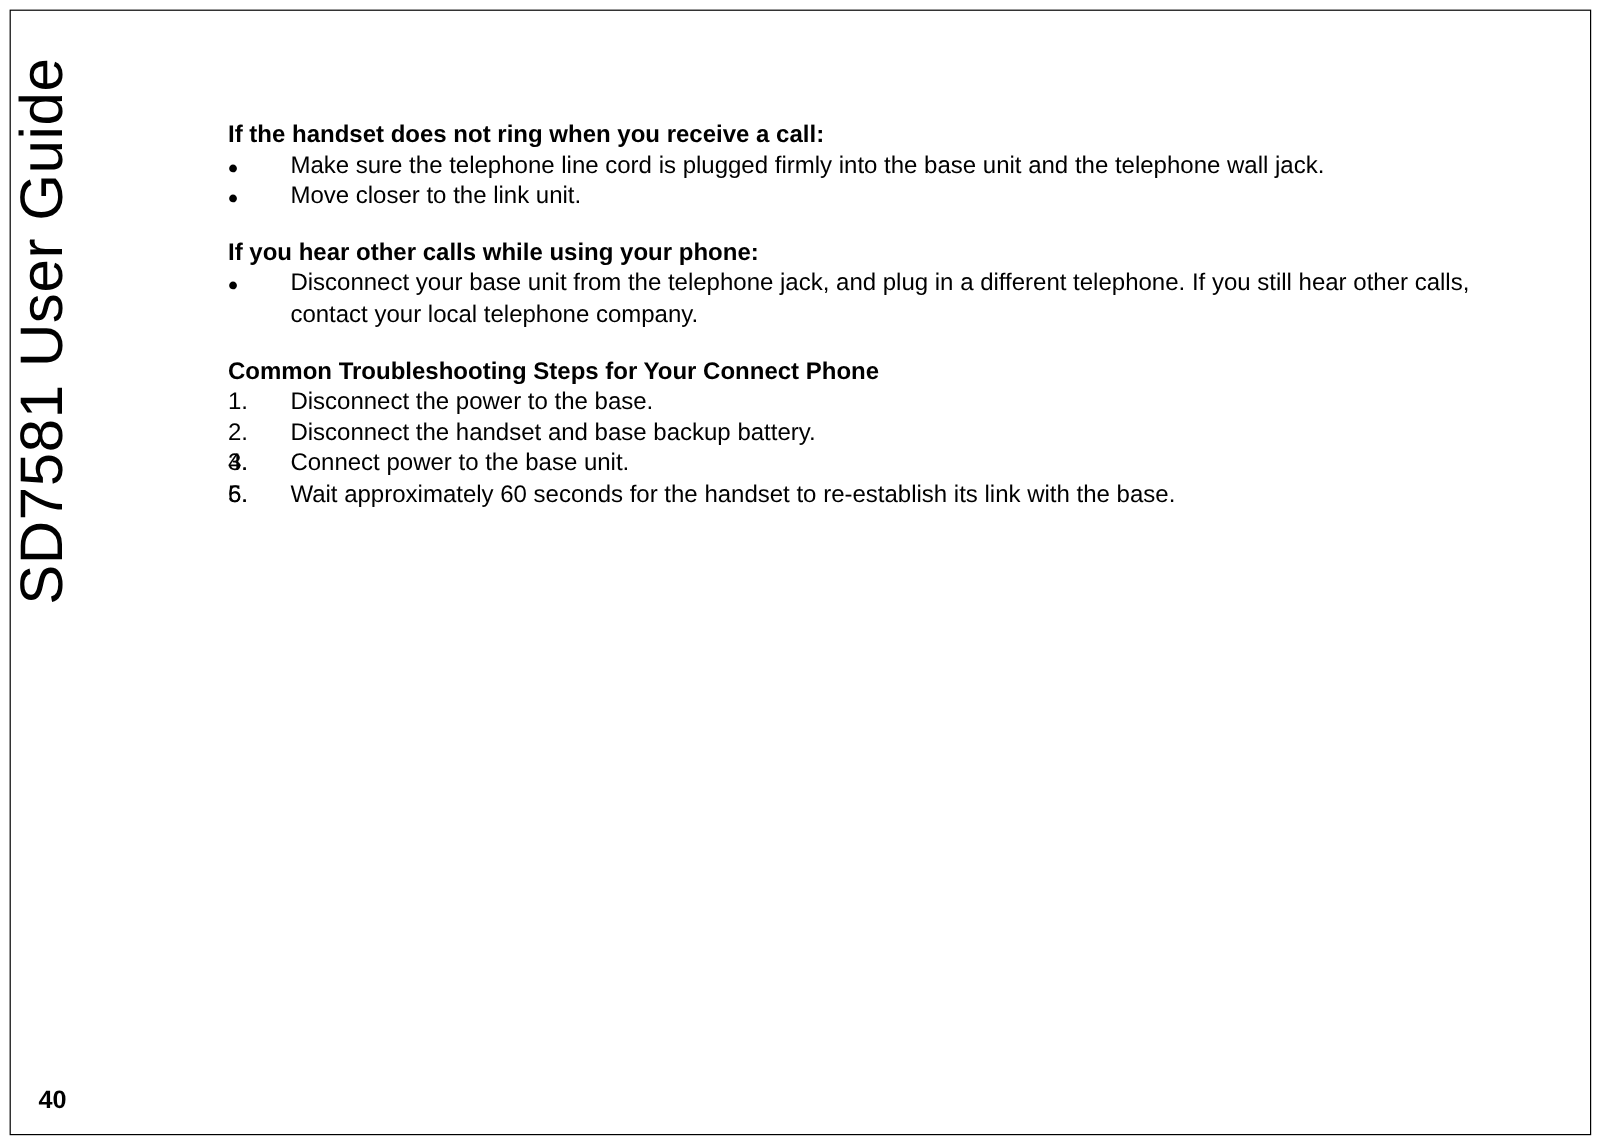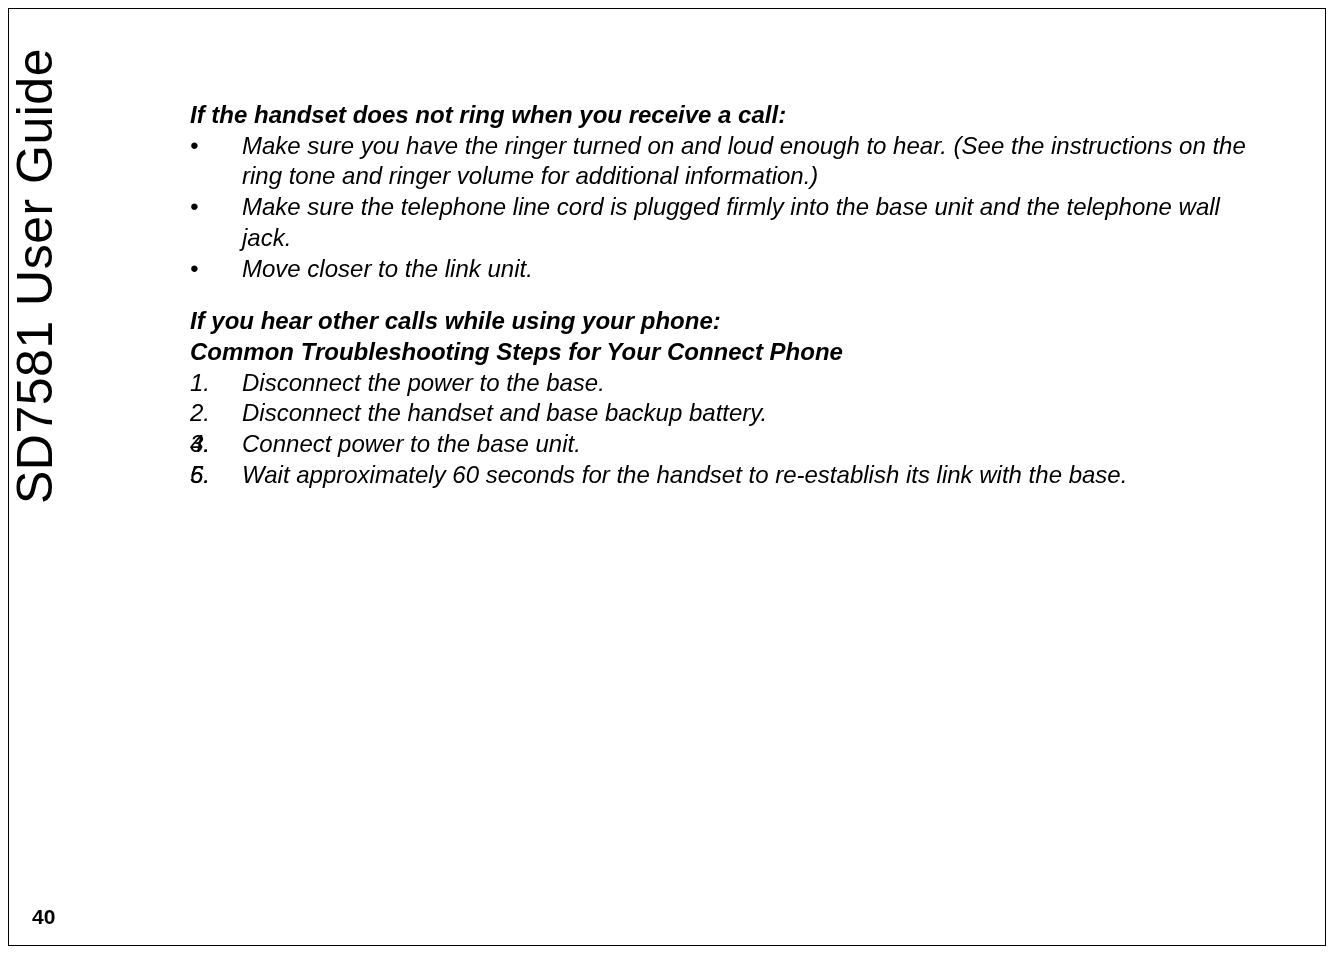--- a/index.html
+++ b/index.html
@@ -38,24 +38,23 @@
       left: 32px;
       bottom: 25px;
       font-size: 21px;
       font-weight: bold;
     }
     .content {
       position: absolute;
       left: 190px;
       top: 100px;
       right: 60px;
-      font-size: 24px;
+      font-size: 20px;
       line-height: 1.28;
       color: #000;
-      font-style: italic;
     }
     .section-heading {
       font-weight: bold;
       margin-bottom: 0;
     }
     .bullet-list {
       list-style: none;
       margin-bottom: 22px;
     }
     .bullet-list li {
@@ -90,26 +89,28 @@
 
 <div class="page-border"></div>
 
 <div class="vertical-label">SD7581 User Guide</div>
 <div class="page-number">40</div>
 
 <div class="content">
 
   <div class="section-heading">If the handset does not ring when you receive a call:</div>
   <ul class="bullet-list">
-    <li><span>Make sure you have the ringer turned on and loud enough to hear. (See the instructions on the ring tone and ringer volume for additional information.)</span></li>
     <li><span>Make sure the telephone line cord is plugged firmly into the base unit and the telephone wall jack.</span></li>
     <li><span>Move closer to the link unit.</span></li>
   </ul>
 
   <div class="section-heading">If you hear other calls while using your phone:</div>
+  <ul class="bullet-list">
+    <li><span>Disconnect your base unit from the telephone jack, and plug in a different telephone. If you still hear other calls, contact your local telephone company.</span></li>
+  </ul>
 
   <div class="section-heading">Common Troubleshooting Steps for Your Connect Phone</div>
 
   <ol class="numbered-list">
     <li><span class="num">1.</span><span>Disconnect the power to the base.</span></li>
     <li><span class="num">2.</span><span>Disconnect the handset and base backup battery.</span></li>
     <li><span class="num">3.</span></li>
     <li><span class="num">4.</span><span>Connect power to the base unit.</span></li>
     <li><span class="num">5.</span></li>
     <li><span class="num">6.</span><span>Wait approximately 60 seconds for the handset to re-establish its link with the base.</span></li>

